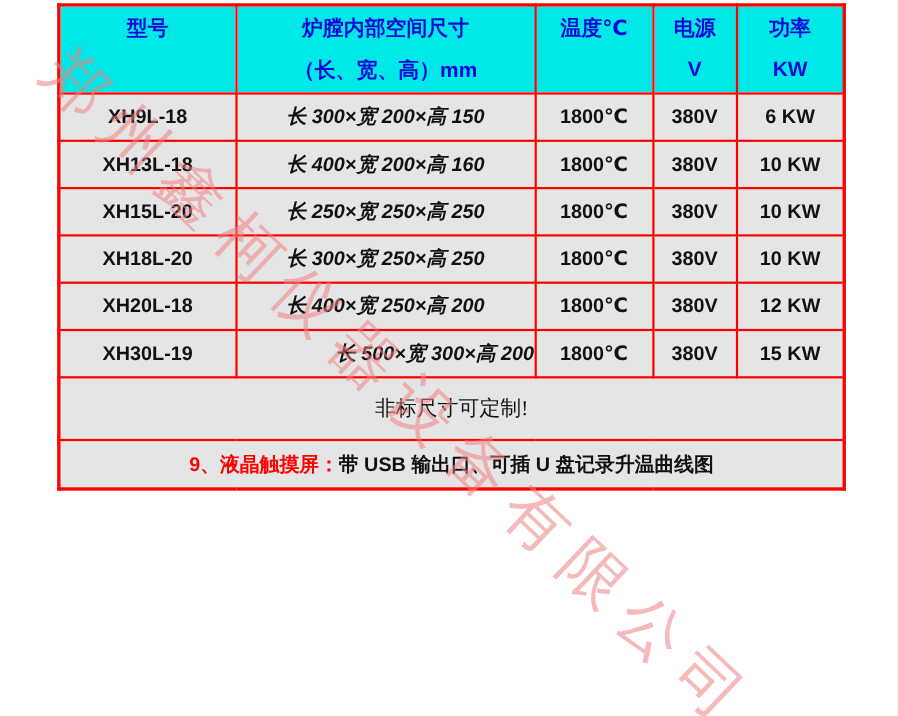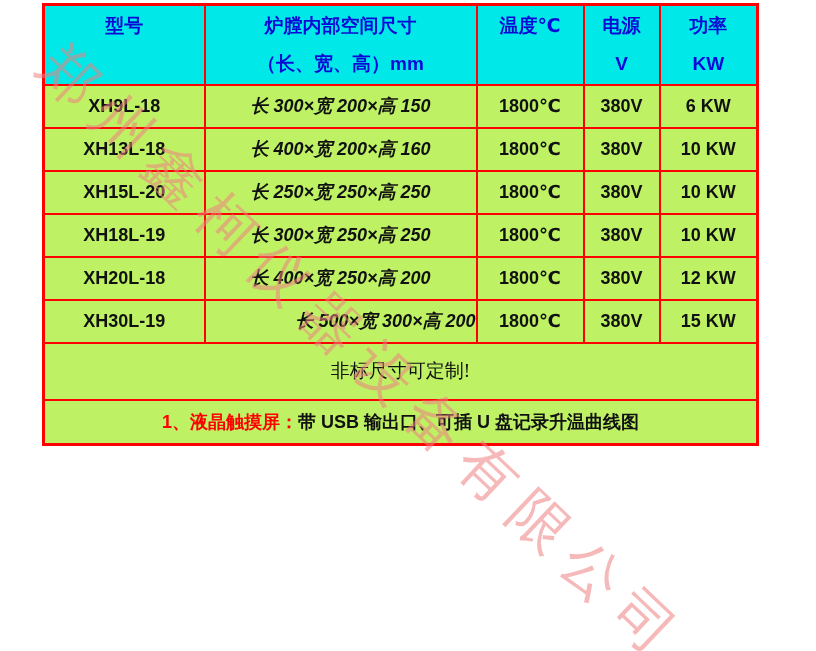--- a/index.html
+++ b/index.html
@@ -6,22 +6,22 @@
     --border:#ff0000; --header-bg:#00e8e8; --header-fg:#0a0ad6;
     --accent:#ff0000; --wm:#f08080;
   }
   html,body{margin:0;padding:0;}
   body{
     width:816px;height:651px;background:#ffffff;overflow:hidden;position:relative;
     font-family:"Liberation Sans","DejaVu Sans",sans-serif;
   }
   .page{position:relative;width:816px;height:651px;}
   table.spec{
-    position:absolute;left:42px;top:3px;border-collapse:collapse;table-layout:fixed;
-    width:714px;border:3px solid var(--border);background:#bef264;padding-left:16px;
+    position:absolute;left:52px;top:3px;border-collapse:collapse;table-layout:fixed;
+    width:714px;border:3px solid var(--border);background:#e5e5e5;padding-left:16px;
   }
   table.spec th,table.spec td{
     border:2px solid var(--border);padding:0;text-align:center;vertical-align:middle;
     overflow:hidden;white-space:nowrap;
   }
   thead tr{height:80px;}
   th{background:var(--header-bg);color:var(--header-fg);font-weight:bold;font-size:19px;}
   .h-line{height:38px;display:flex;align-items:center;justify-content:center;}
   tr.data-row{height:43px;margin-top:15px;}
   td.c-model{font-size:18px;font-weight:bold;color:#111;}
@@ -98,21 +98,21 @@
           <td class="c-kw">10 KW</td>
         </tr>
         <tr class="data-row">
           <td class="c-model">XH15L-20</td>
           <td class="c-dims">长 250×宽 250×高 250</td>
           <td class="c-temp">1800℃</td>
           <td class="c-volt">380V</td>
           <td class="c-kw">10 KW</td>
         </tr>
         <tr class="data-row">
-          <td class="c-model">XH18L-19</td>
+          <td class="c-model">XH18L-20</td>
           <td class="c-dims">长 300×宽 250×高 250</td>
           <td class="c-temp">1800℃</td>
           <td class="c-volt">380V</td>
           <td class="c-kw">10 KW</td>
         </tr>
         <tr class="data-row">
           <td class="c-model">XH20L-18</td>
           <td class="c-dims">长 400×宽 250×高 200</td>
           <td class="c-temp">1800℃</td>
           <td class="c-volt">380V</td>
@@ -122,19 +122,19 @@
           <td class="c-model">XH30L-19</td>
           <td class="c-dims align-left">长 500×宽 300×高 200</td>
           <td class="c-temp">1800℃</td>
           <td class="c-volt">380V</td>
           <td class="c-kw">15 KW</td>
         </tr>
         <tr class="note-row">
           <td colspan="5">非标尺寸可定制!</td>
         </tr>
         <tr class="option-row">
-          <td colspan="5"><span class="opt-label">1、液晶触摸屏：</span><span class="opt-desc">带 USB 输出口、可插 U 盘记录升温曲线图</span></td>
+          <td colspan="5"><span class="opt-label">9、液晶触摸屏：</span><span class="opt-desc">带 USB 输出口、可插 U 盘记录升温曲线图</span></td>
         </tr>
       </tbody>
   </table>
 
   <div class="watermark">郑州鑫柯仪器设备有限公司</div>
 </div>
 
 </body></html>

